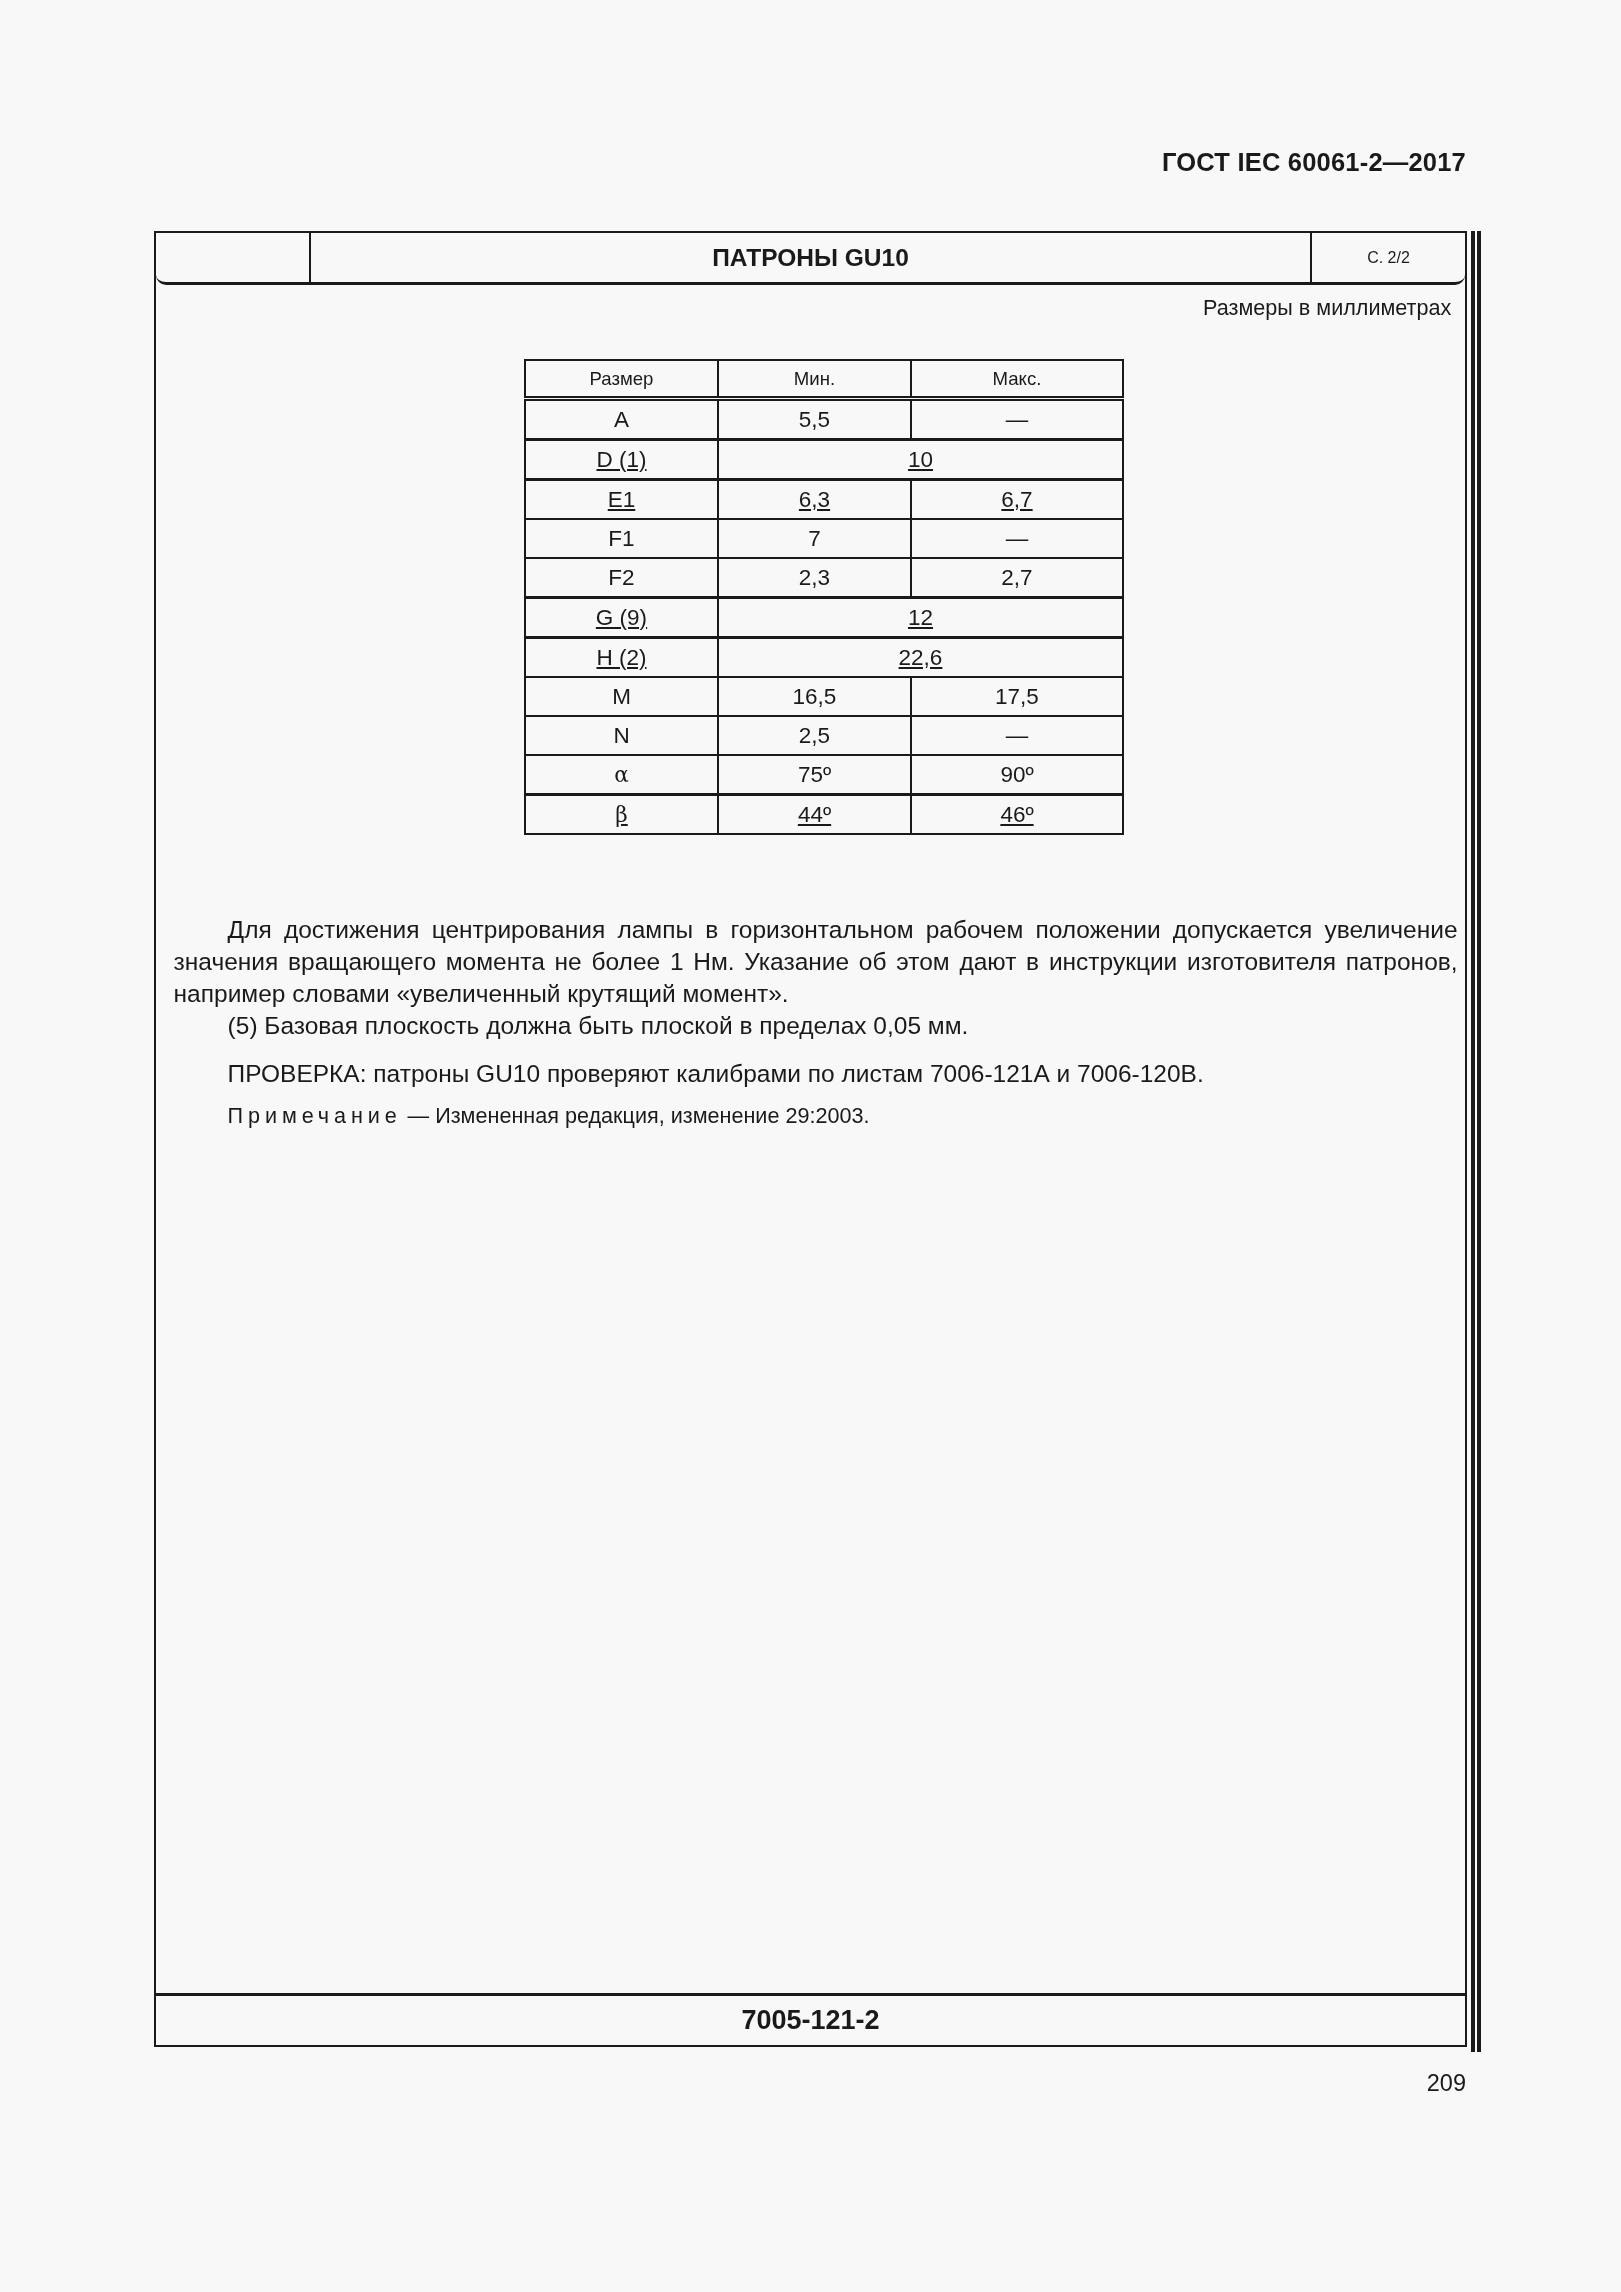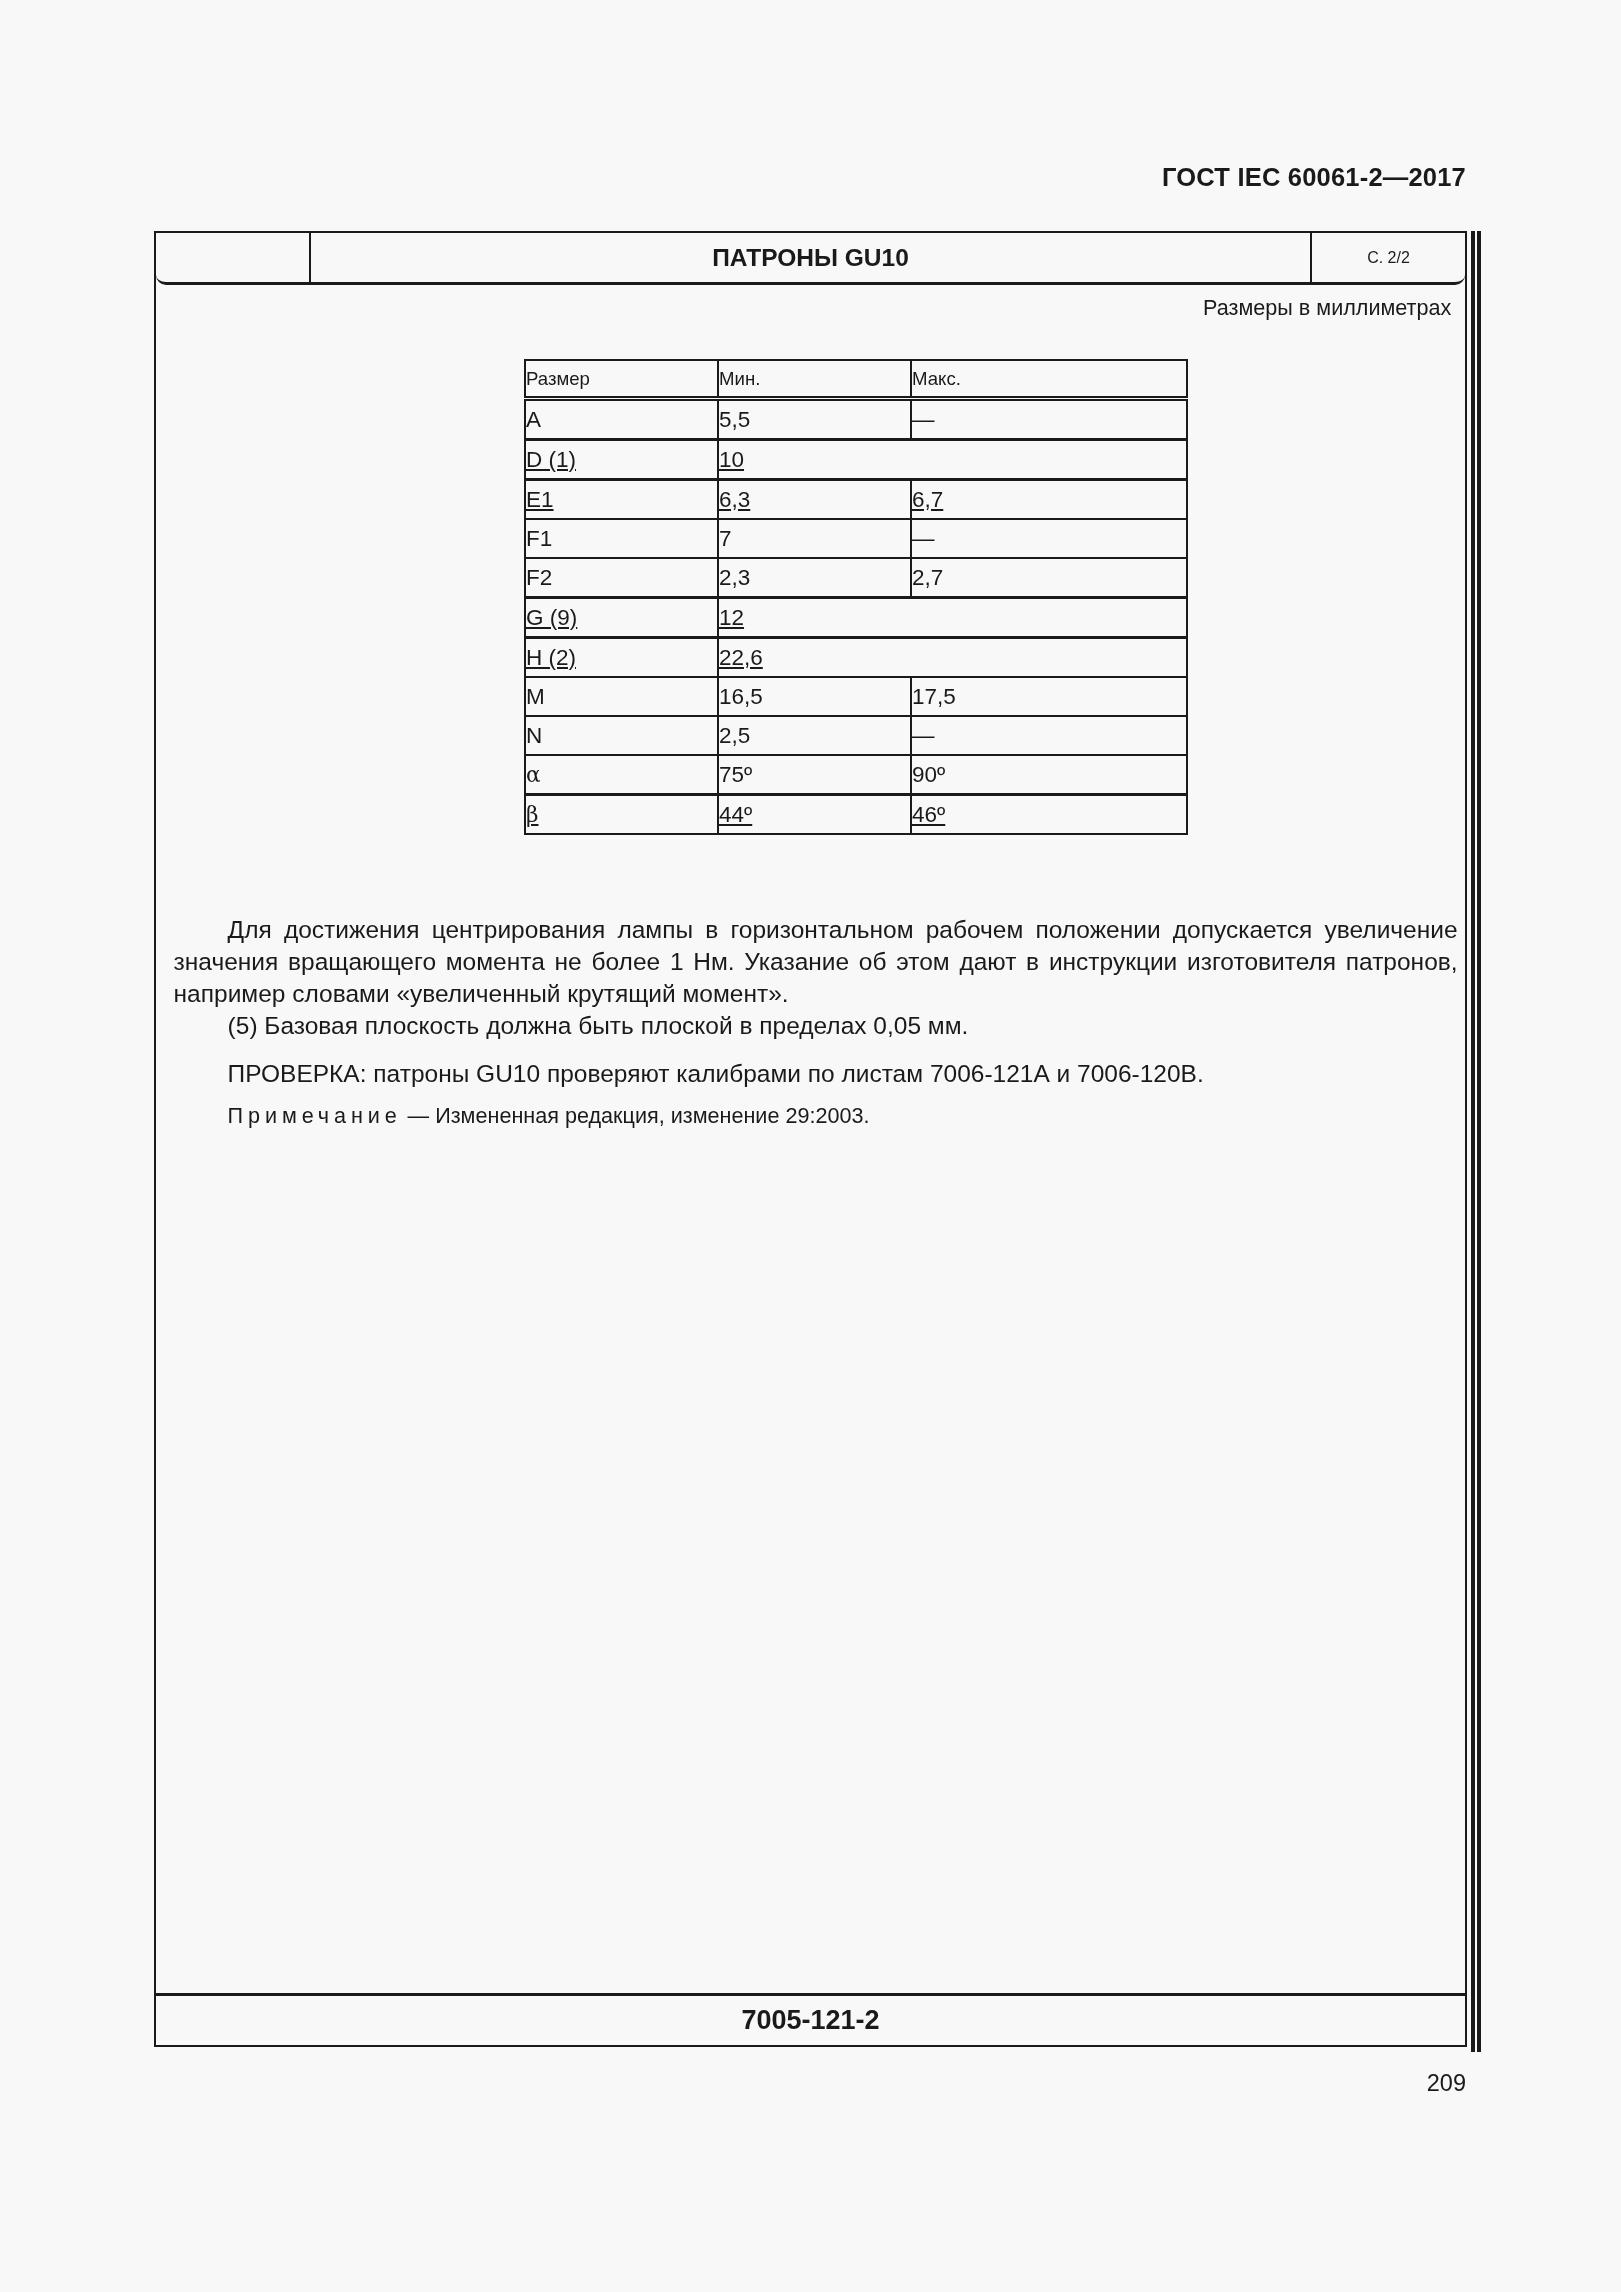--- a/index.html
+++ b/index.html
@@ -10,21 +10,21 @@
   body {
     width: 1621px;
     height: 2293px;
     position: relative;
     font-family: "Liberation Sans", sans-serif;
     color: #1a1a1a;
     overflow: hidden;
   }
   .doc-code {
     position: absolute;
-    top: 163px;
+    top: 148px;
     right: 155px;
     font-size: 25.5px;
     font-weight: bold;
     letter-spacing: 0.2px;
   }
   .frame {
     position: absolute;
     left: 154px;
     top: 231px;
     width: 1313px;
@@ -68,24 +68,24 @@
     position: absolute;
     top: 62px;
     right: 13.7px;
     font-size: 21.6px;
   }
 
   table.dims {
     position: absolute;
     left: 368px;
     top: 126px;
-    width: 664px;
+    width: 600px;
     border-collapse: collapse;
     font-size: 22.5px;
-    text-align: left;
+    text-align: center;
   }
   table.dims td, table.dims th {
     border: 2px solid #1a1a1a;
     height: 37px;
     padding: 0;
     font-weight: normal;
   }
   table.dims th {
     font-size: 18.6px;
     height: 35px;

